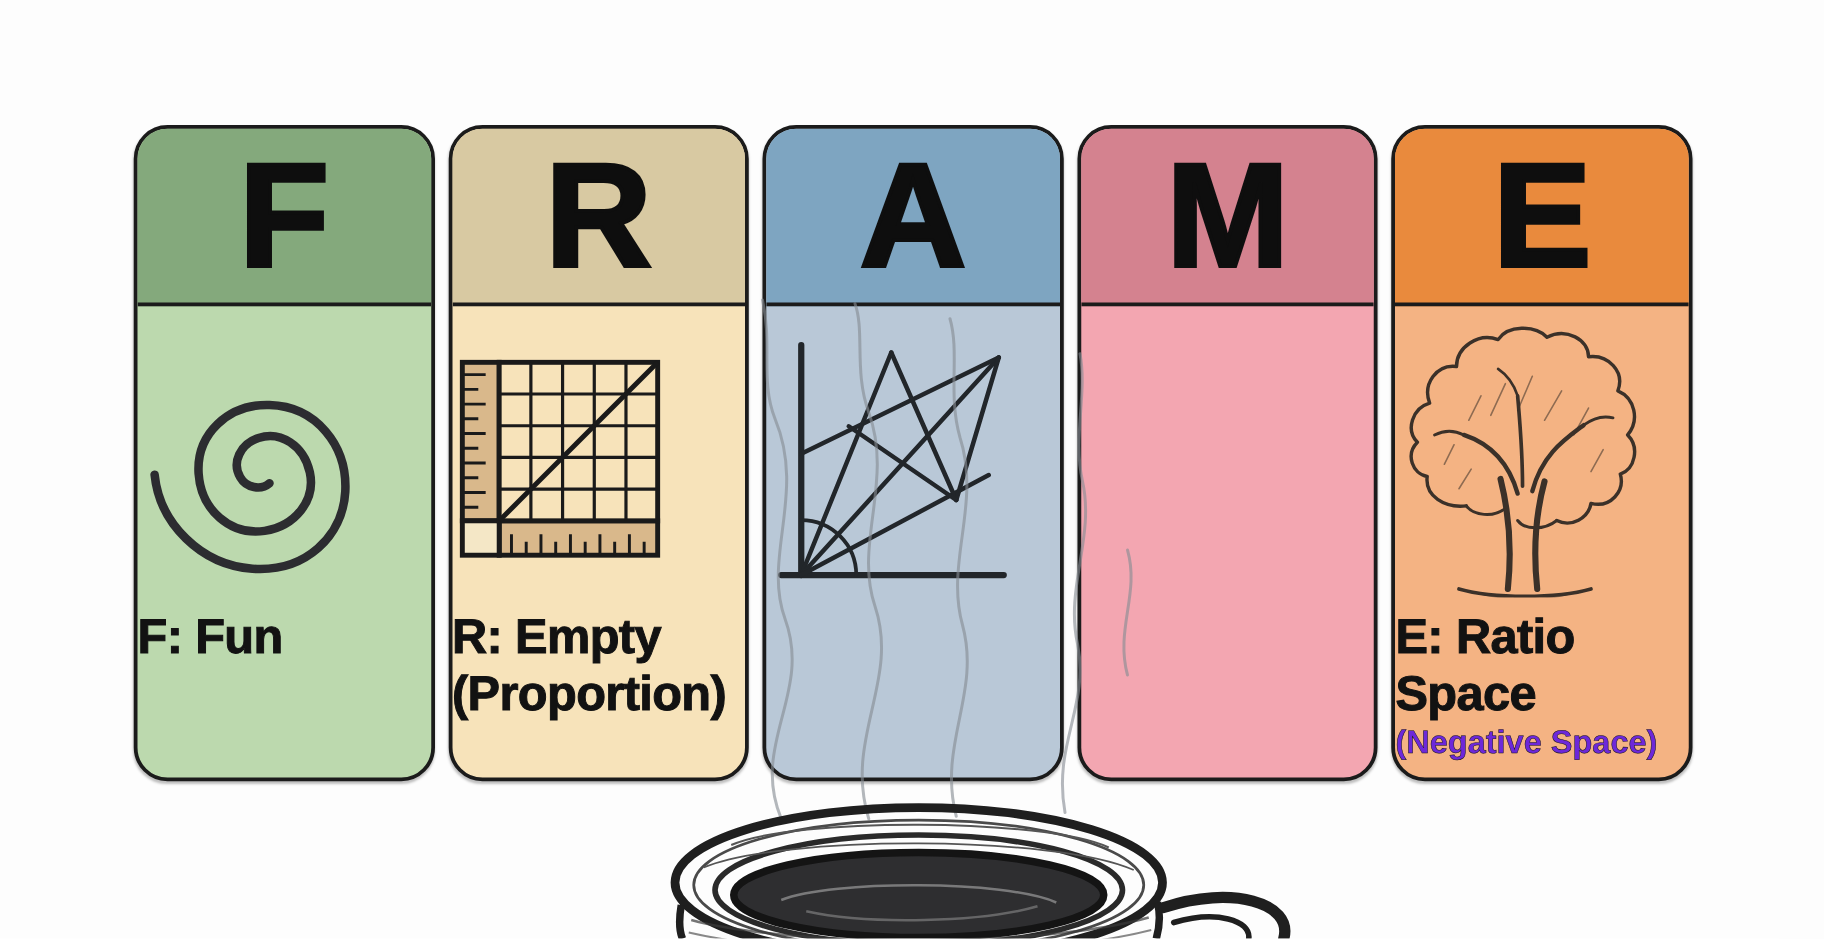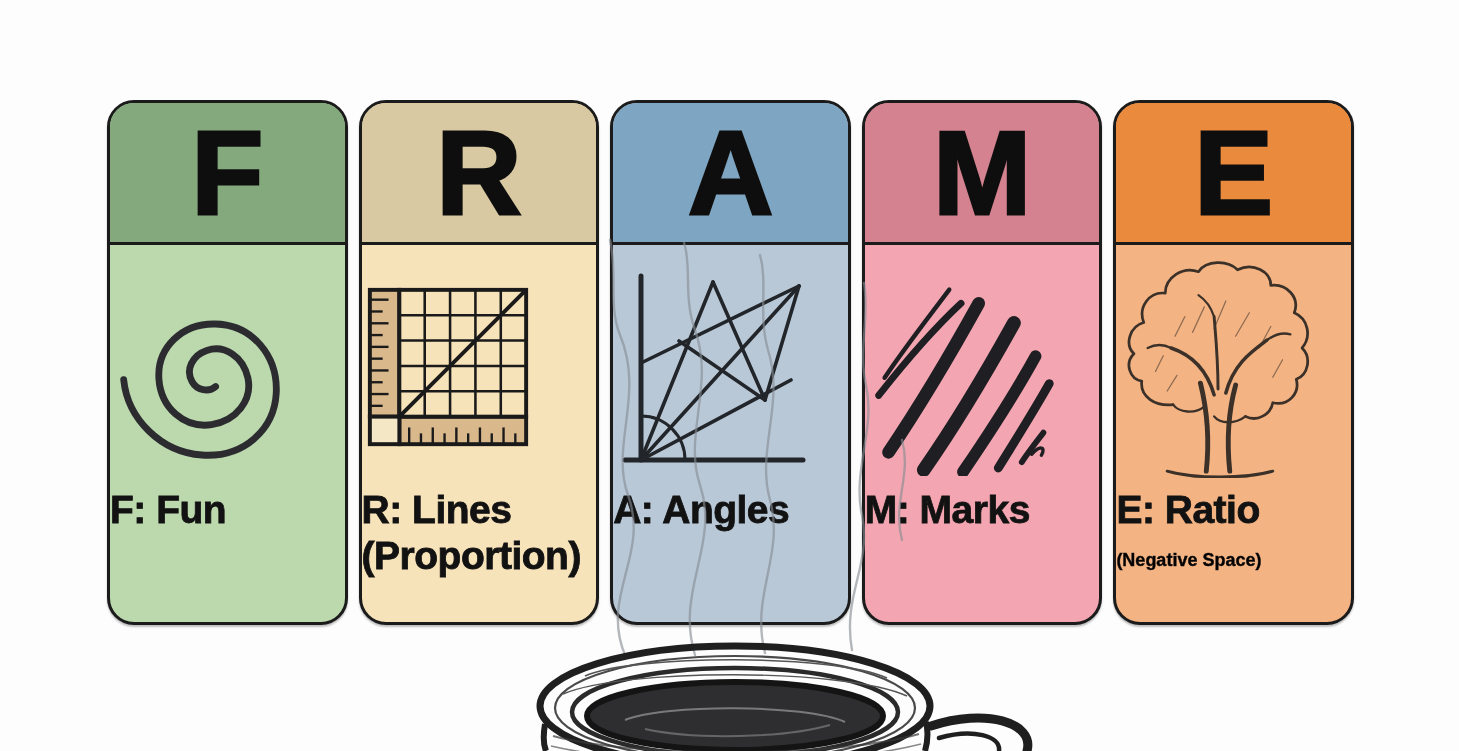--- a/index.html
+++ b/index.html
@@ -5,21 +5,21 @@
   html,body{margin:0;padding:0;}
   body{font-family:"Liberation Sans", sans-serif; background:#ffffff;}
   .stage{position:relative;width:1459px;height:751px;background:#fdfdfd;overflow:hidden;}
   .cards{position:absolute;left:107px;top:100px;width:1247px;height:525px;display:flex;gap:11px;}
   .card{flex:1;border:3px solid #1b1b1b;border-radius:27px;display:flex;flex-direction:column;overflow:hidden;box-shadow:0 2px 2px rgba(0,0,0,.25);}
   .card-header{height:139px;border-bottom:3px solid #1b1b1b;display:flex;align-items:center;justify-content:center;flex:none;}
   .card-letter{font-size:118px;font-weight:700;color:#0e0e0e;-webkit-text-stroke:3px #0e0e0e;line-height:1;}
   .card-body{flex:1;display:flex;flex-direction:column;align-items:flex-start;}
   .icon-wrap{height:238px;display:flex;align-items:center;justify-content:center;flex:none;margin-top:4px;}
   .label{ text-align:center;color:#121212;font-weight:700;font-size:39px;line-height:1.18;letter-spacing:-.5px;-webkit-text-stroke:.8px #121212;}
-  .sublabel{text-align:center;color:#000000;font-weight:700;font-size:18px;line-height:1.1;margin-top:18px;-webkit-text-stroke:.4px #121212;}
+  .sublabel{text-align:center;color:#6d28d9;font-weight:700;font-size:26px;line-height:1.1;margin-top:0;-webkit-text-stroke:.4px #121212;}
   .overlay{position:absolute;pointer-events:none;}
   svg{display:block;}
 </style>
 </head>
 <body>
 
 <div class="stage">
 
   <div class="cards">
 
@@ -77,21 +77,21 @@
                 <line x1="84" y1="165" x2="84" y2="154"></line>
               <line x1="96" y1="165" x2="96" y2="148"></line>
                 <line x1="108" y1="165" x2="108" y2="154"></line>
               <line x1="120" y1="165" x2="120" y2="148"></line>
                 <line x1="132" y1="165" x2="132" y2="154"></line>
               <line x1="144" y1="165" x2="144" y2="148"></line>
                 <line x1="156" y1="165" x2="156" y2="154"></line>
             </g>
           </svg>
         </div>
-        <div class="label hide-if-empty">R: Lines</div>
+        <div class="label hide-if-empty">R: Empty</div>
         <div class="label hide-if-empty">(Proportion)</div>
 
       </div>
     </div>
 
     <div class="card" style="border-color: rgb(27, 27, 27); background-color: rgb(185, 200, 215);">
       <div class="card-header" style="background-color: rgb(126, 165, 193); border-color: rgb(27, 27, 27);">
         <div class="card-letter">A</div>
       </div>
       <div class="card-body">
@@ -104,46 +104,27 @@
               <line x1="28" y1="192" x2="186" y2="18" stroke-width="3.6"></line>
               <line x1="28" y1="192" x2="178" y2="112" stroke-width="3.6"></line>
               <line x1="28" y1="95" x2="186" y2="18" stroke-width="3.6"></line>
               <line x1="100" y1="14" x2="152" y2="132" stroke-width="3.6"></line>
               <line x1="186" y1="18" x2="152" y2="132" stroke-width="3.6"></line>
               <line x1="66" y1="73" x2="152" y2="132" stroke-width="3.6"></line>
               <path d="M28 148 A44 44 0 0 1 72 192" stroke-width="3"></path>
             </g>
           </svg>
         </div>
-        <div class="label hide-if-empty">A: Angles</div>
 
       </div>
     </div>
 
     <div class="card" style="border-color: rgb(27, 27, 27); background-color: rgb(243, 166, 177);">
       <div class="card-header" style="background-color: rgb(212, 130, 143); border-color: rgb(27, 27, 27);">
         <div class="card-letter">M</div>
-      </div>
-      <div class="card-body">
-        <div class="icon-wrap">
-          <svg width="196" height="216" viewBox="0 0 200 220">
-            <g stroke="#1f1f23" fill="none" stroke-linecap="round">
-              <path d="M20 120 C40 90 62 62 86 30" stroke-width="4.5"></path>
-              <path d="M14 138 C40 105 68 72 98 44" stroke-width="7"></path>
-              <path d="M24 196 C55 150 85 100 116 44" stroke-width="13"></path>
-              <path d="M60 214 C92 168 122 118 152 64" stroke-width="14"></path>
-              <path d="M100 216 C126 178 152 138 174 98" stroke-width="12"></path>
-              <path d="M136 212 C152 186 170 158 188 126" stroke-width="9"></path>
-              <path d="M160 206 C168 194 176 184 182 176" stroke-width="6"></path>
-              <path d="M170 198 C178 189 185 190 180 199" stroke-width="3.5"></path>
-            </g>
-          </svg>
-        </div>
-        <div class="label hide-if-empty">M: Marks</div>
-
       </div>
     </div>
 
     <div class="card" style="border-color: rgb(27, 27, 27); background-color: rgb(244, 179, 131);">
       <div class="card-header" style="background-color: rgb(233, 138, 61); border-color: rgb(27, 27, 27);">
         <div class="card-letter">E</div>
       </div>
       <div class="card-body">
         <div class="icon-wrap">
           <svg width="206" height="220" viewBox="0 0 210 225">
@@ -168,20 +149,21 @@
                   <line x1="136" y1="56" x2="122" y2="80"></line>
                 <line x1="158" y1="70" x2="146" y2="92"></line>
                   <line x1="48" y1="100" x2="40" y2="116"></line>
                 <line x1="170" y1="104" x2="160" y2="122"></line>
                   <line x1="62" y1="120" x2="52" y2="136"></line>
               </g>
             </g>
           </svg>
         </div>
         <div class="label hide-if-empty">E: Ratio</div>
+        <div class="label hide-if-empty">Space</div>
         <div class="sublabel hide-if-empty">(Negative Space)</div>
       </div>
     </div>
 
   </div>
 
   <div class="overlay" style="left:580px;top:235px;">
     <svg width="360" height="422" viewBox="0 0 360 422">
       <g stroke="#878d94" stroke-width="2.4" fill="none" stroke-linecap="round" opacity=".62">
         <path d="M45 420 C20 360 70 320 48 260 C30 210 65 160 40 100 C28 70 38 40 30 5"></path>

